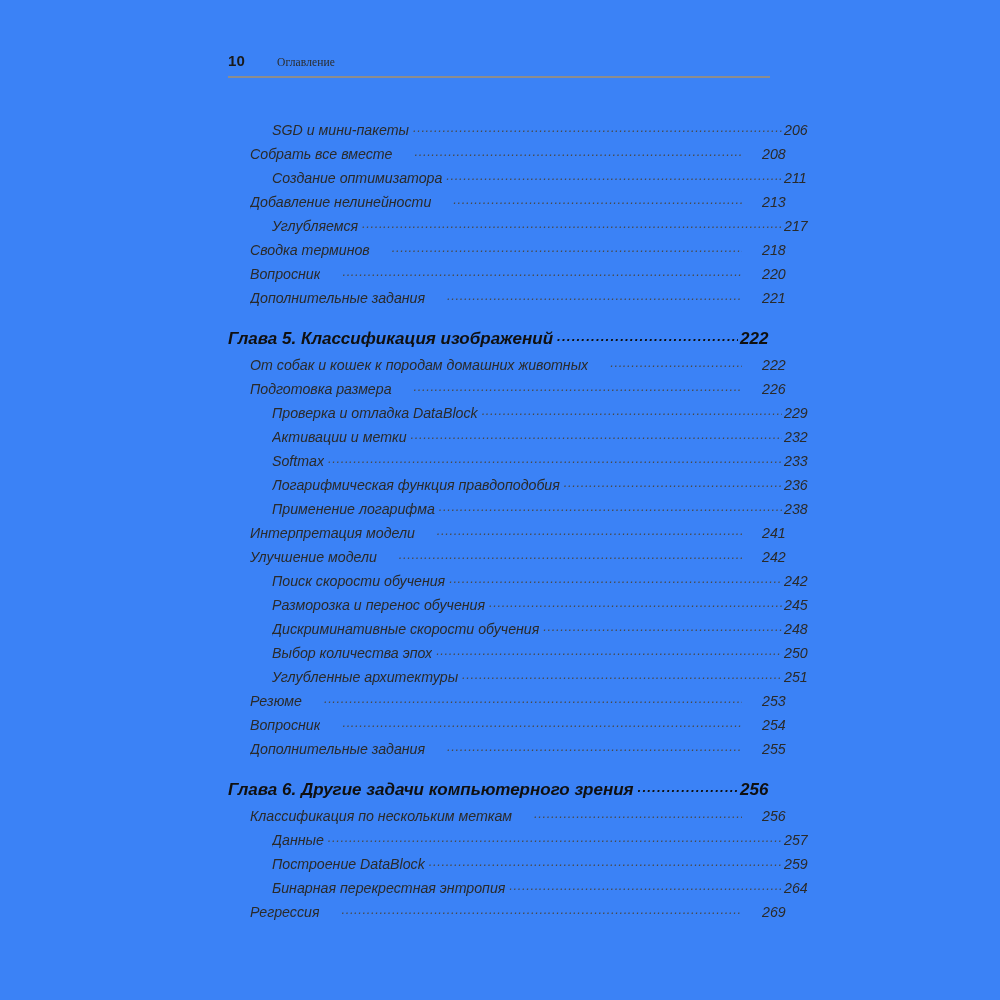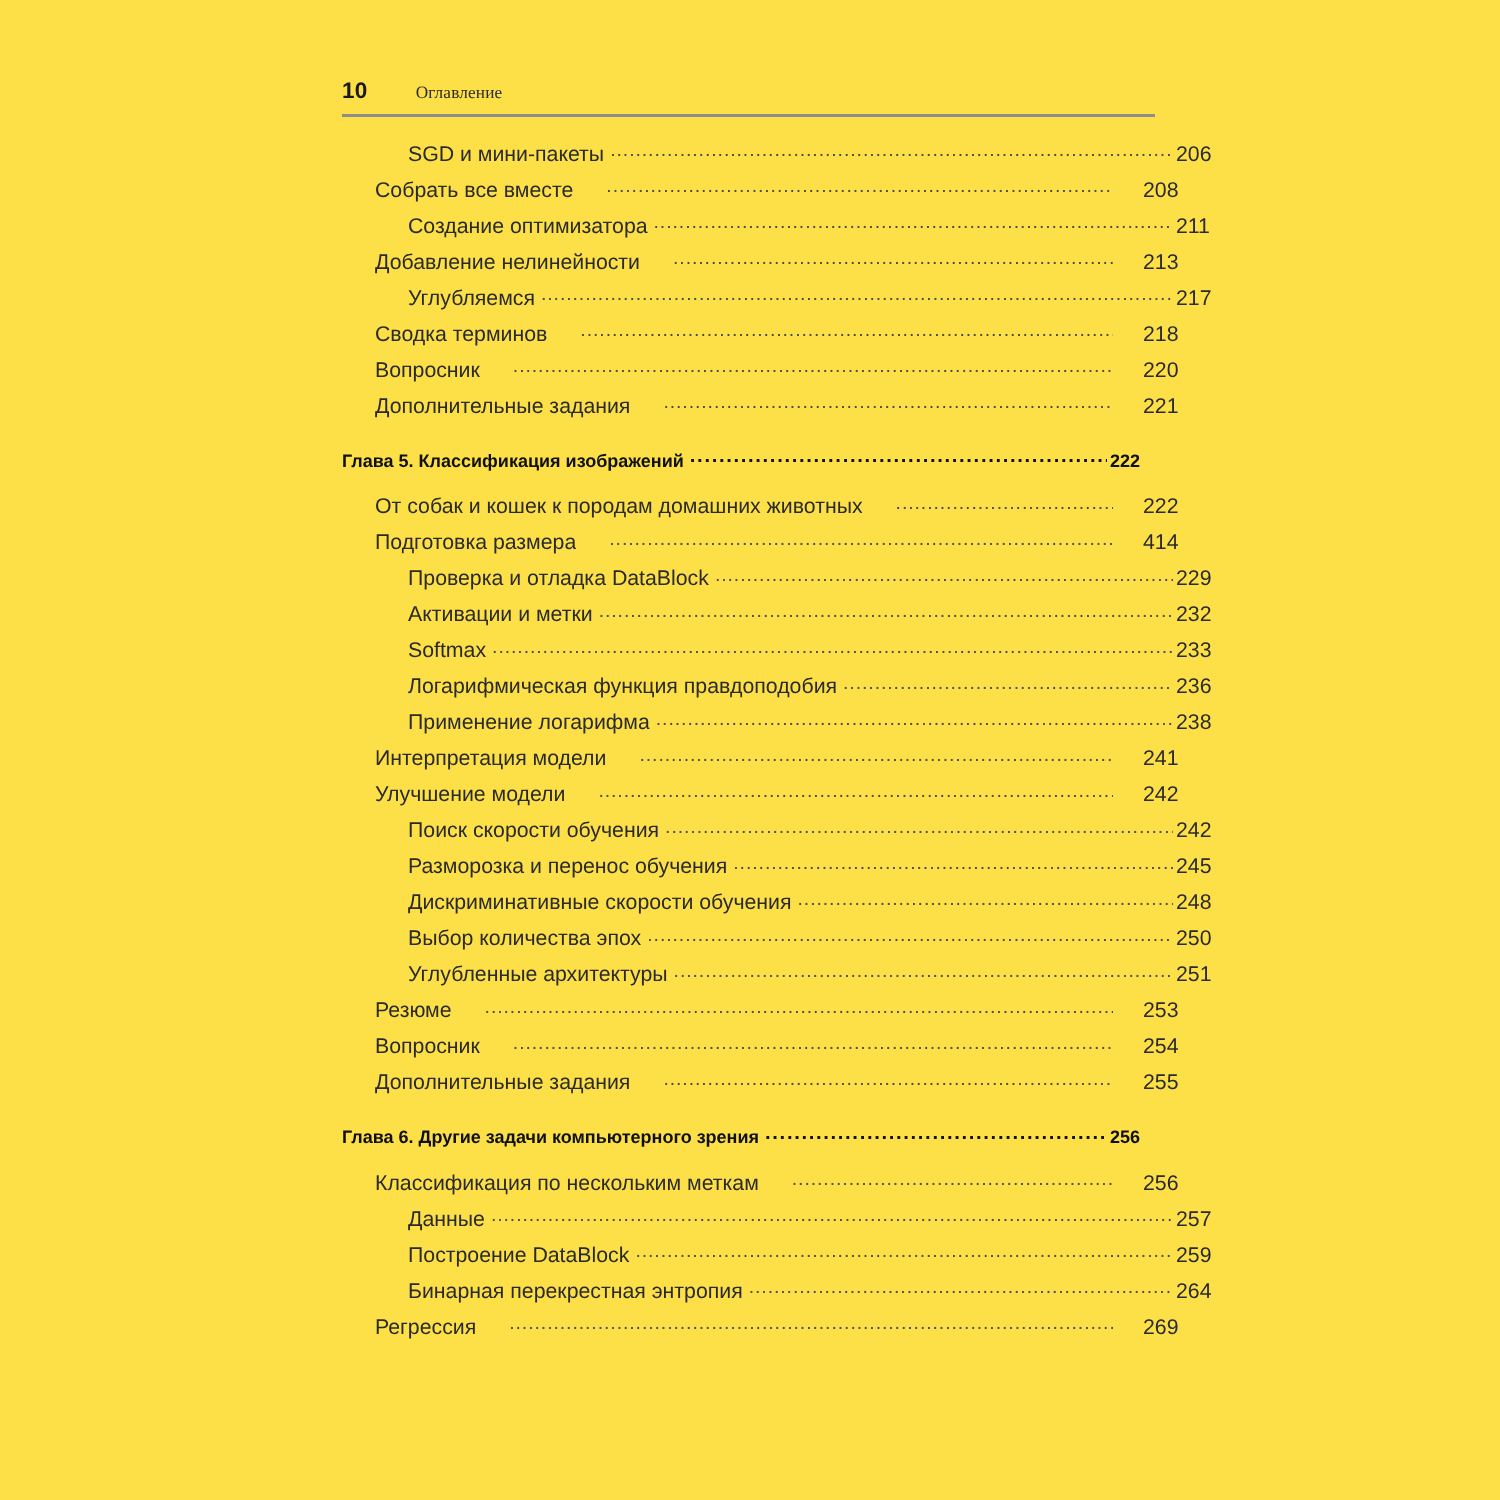--- a/index.html
+++ b/index.html
@@ -4,21 +4,21 @@
 <style>
   html, body {
     margin: 0;
     padding: 0;
     background: #ffffff;
   }
   .page {
     position: relative;
     width: 1000px;
     height: 1000px;
-    background: #fde047;
+    background: #3b82f6;
     font-family: "Liberation Sans", sans-serif;
     overflow: hidden;
   }
   .content {
     position: absolute;
     left: 228px;
     top: 52px;
     width: 542px;
   }
 
@@ -43,21 +43,22 @@
   }
   .runhead-rule {
     margin-top: 4px;
     height: 1.5px;
     background: #8d8d8d;
     width: 100%;
   }
 
   
   .toc {
-    margin-top: 15px;
+    margin-top: 43px;
+    font-style: italic;
   }
 
   .toc-row {
     display: flex;
     align-items: baseline;
     width: 100%;
     height: 24px;
     color: #2a2a2a;
     font-size: 14.2px;
     white-space: nowrap;
@@ -96,21 +97,21 @@
 
   
   .level-0 { padding-left: 0px; }
   .level-1 { padding-left: 22px; gap: 18px; }
   .level-2 { padding-left: 44px; }
 
   
   .toc-row.chapter {
     font-weight: bold;
     color: #101010;
-    font-size: 12px;
+    font-size: 17px;
     height: 26px;
     margin-top: 14px;
     margin-bottom: 3px;
   }
   .toc-row.chapter .pageno { color: #101010; }
   .toc-row.chapter .leader::before {
     color: #101010;
     font-weight: bold;
     letter-spacing: 1.1px;
     font-size: 13.5px;
@@ -175,21 +176,21 @@
           <span class="pageno">222</span>
         </div>
         <div class="toc-row level-1">
           <span class="label">От собак и кошек к породам домашних животных</span>
           <span class="leader"></span>
           <span class="pageno">222</span>
         </div>
         <div class="toc-row level-1">
           <span class="label">Подготовка размера</span>
           <span class="leader"></span>
-          <span class="pageno">414</span>
+          <span class="pageno">226</span>
         </div>
         <div class="toc-row level-2">
           <span class="label">Проверка и отладка DataBlock</span>
           <span class="leader"></span>
           <span class="pageno">229</span>
         </div>
         <div class="toc-row level-2">
           <span class="label">Активации и метки</span>
           <span class="leader"></span>
           <span class="pageno">232</span>

